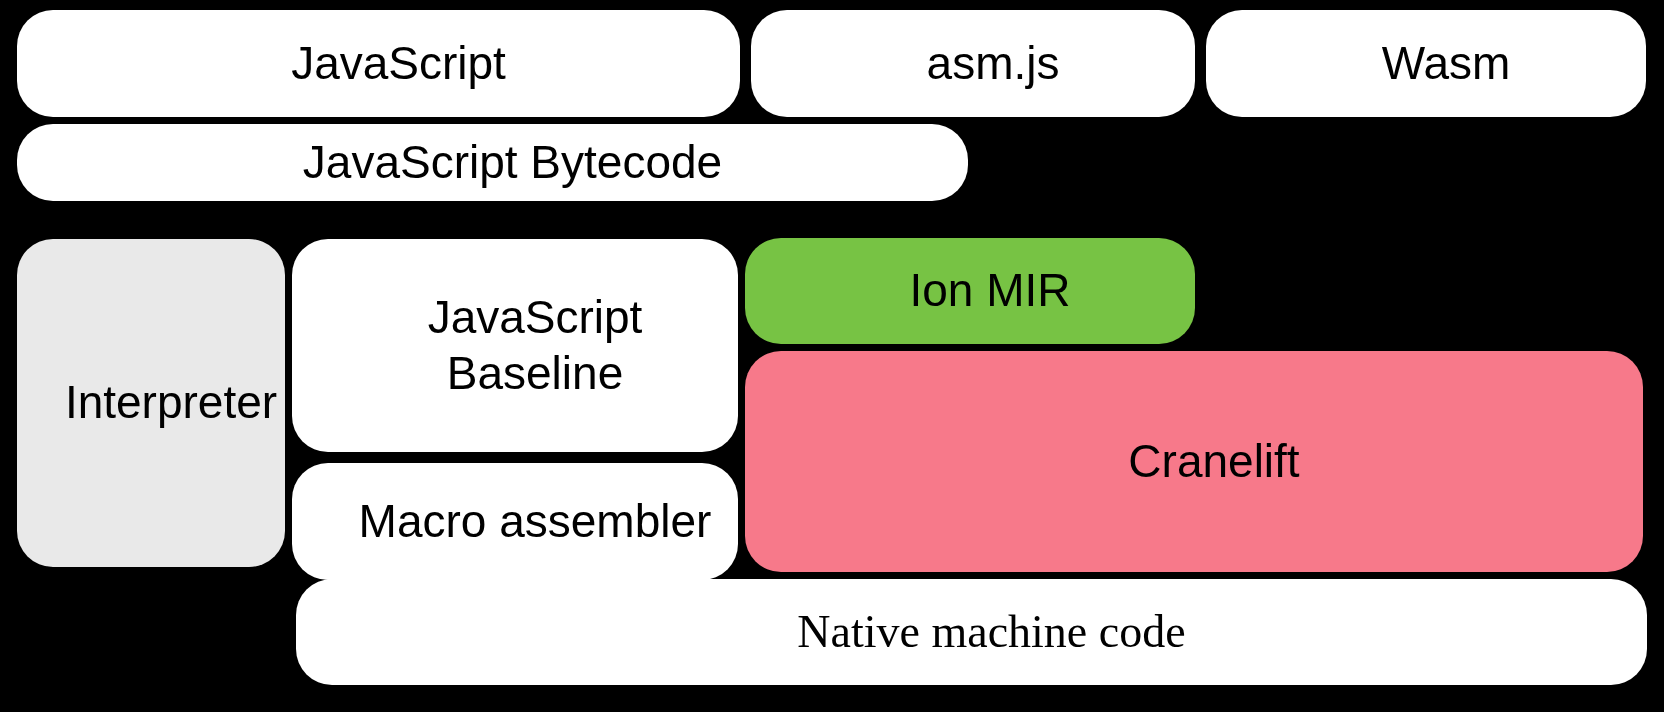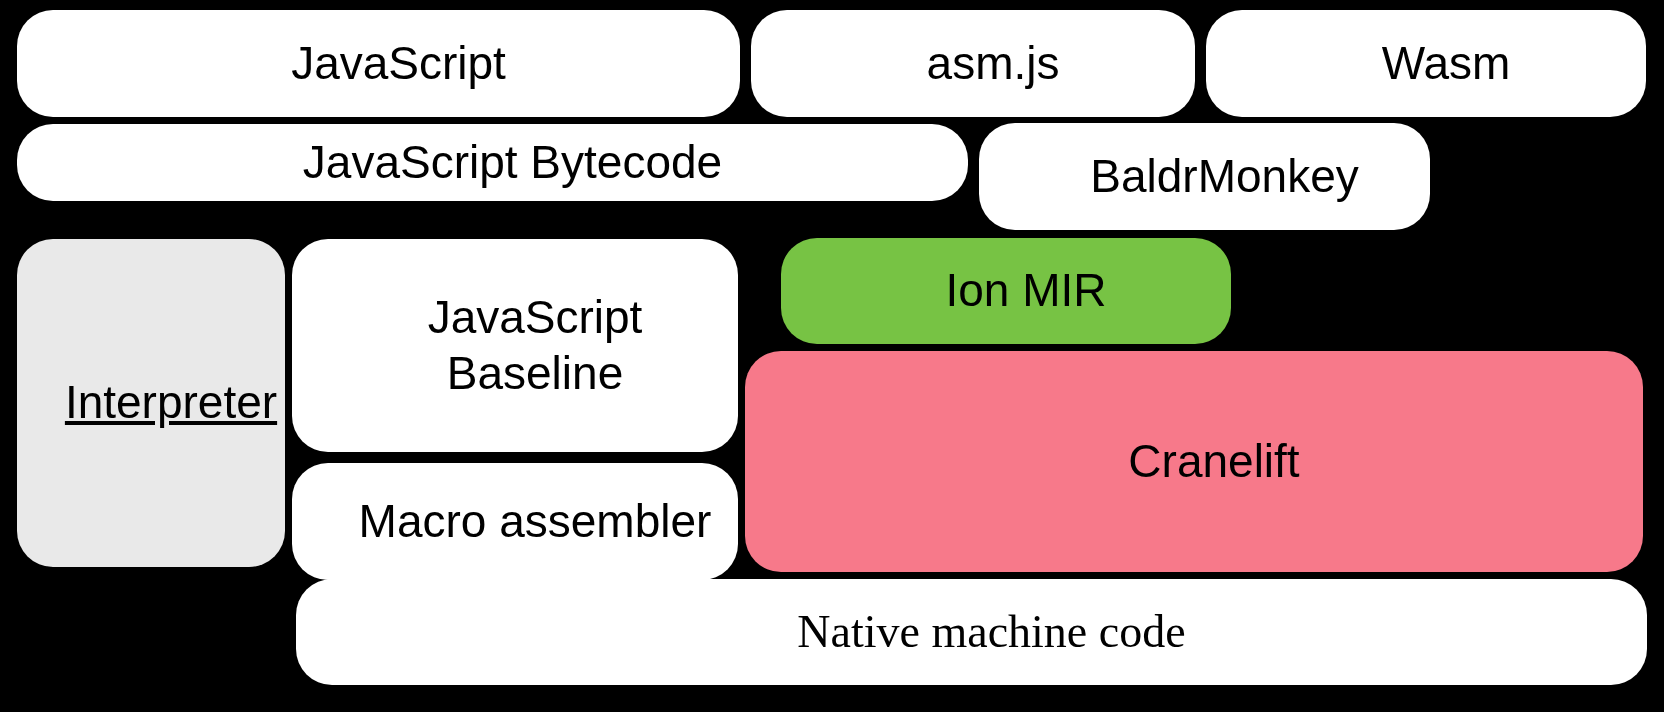--- a/index.html
+++ b/index.html
@@ -31,51 +31,50 @@
     justify-content: center;
     text-align: center;
     color: var(--ink);
     font-size: 46px;
     line-height: 1.2;
     white-space: pre-line;
     box-sizing: border-box;
     padding-left: 40px;
   }
   .fill-box   { background: var(--box); }
-  .fill-gray  { background: var(--gray); text-decoration: underline; }
+  .fill-gray  { background: var(--gray); }
   .fill-green { background: var(--green); }
   .fill-pink  { background: var(--pink); }
 
   
   .n-javascript  { left: 17px;   top: 10px;  width: 723px;  height: 107px; }
   .n-asmjs       { left: 751px;  top: 10px;  width: 444px;  height: 107px; }
   .n-wasm        { left: 1206px; top: 10px;  width: 440px;  height: 107px; }
   .n-bytecode    { left: 17px;   top: 124px; width: 951px;  height: 77px; }
   .n-baldrmonkey { left: 979px;  top: 123px; width: 451px;  height: 107px; }
   .n-interpreter { left: 17px;   top: 239px; width: 268px;  height: 328px; }
   .n-baseline    { left: 292px;  top: 239px; width: 446px;  height: 213px; }
-  .n-ionmir      { left: 781px;  top: 238px; width: 450px;  height: 106px; }
+  .n-ionmir      { left: 745px;  top: 238px; width: 450px;  height: 106px; }
   .n-cranelift   { left: 745px;  top: 351px; width: 898px;  height: 221px; }
   .n-macro       { left: 292px;  top: 463px; width: 446px;  height: 117px; }
   .n-native      { left: 296px;  top: 579px; width: 1351px; height: 106px; font-family: Liberation Serif, serif; }
 </style>
 </head>
 <body>
 
 <div class="canvas">
 
   <div class="node fill-box n-javascript">JavaScript</div>
 
   <div class="node fill-box n-wasm">Wasm</div>
 
   <div class="node fill-box n-asmjs">asm.js</div>
 
   <div class="node fill-box n-bytecode">JavaScript Bytecode</div>
 
-  <div class="node fill-box n-baldrmonkey">BaldrMonkey</div>
 
   <div class="node fill-gray n-interpreter">Interpreter</div>
 
   <div class="node fill-box n-baseline">JavaScript
 Baseline</div>
 
   <div class="node fill-green n-ionmir">Ion MIR</div>
 
   <div class="node fill-pink n-cranelift">Cranelift</div>
 

